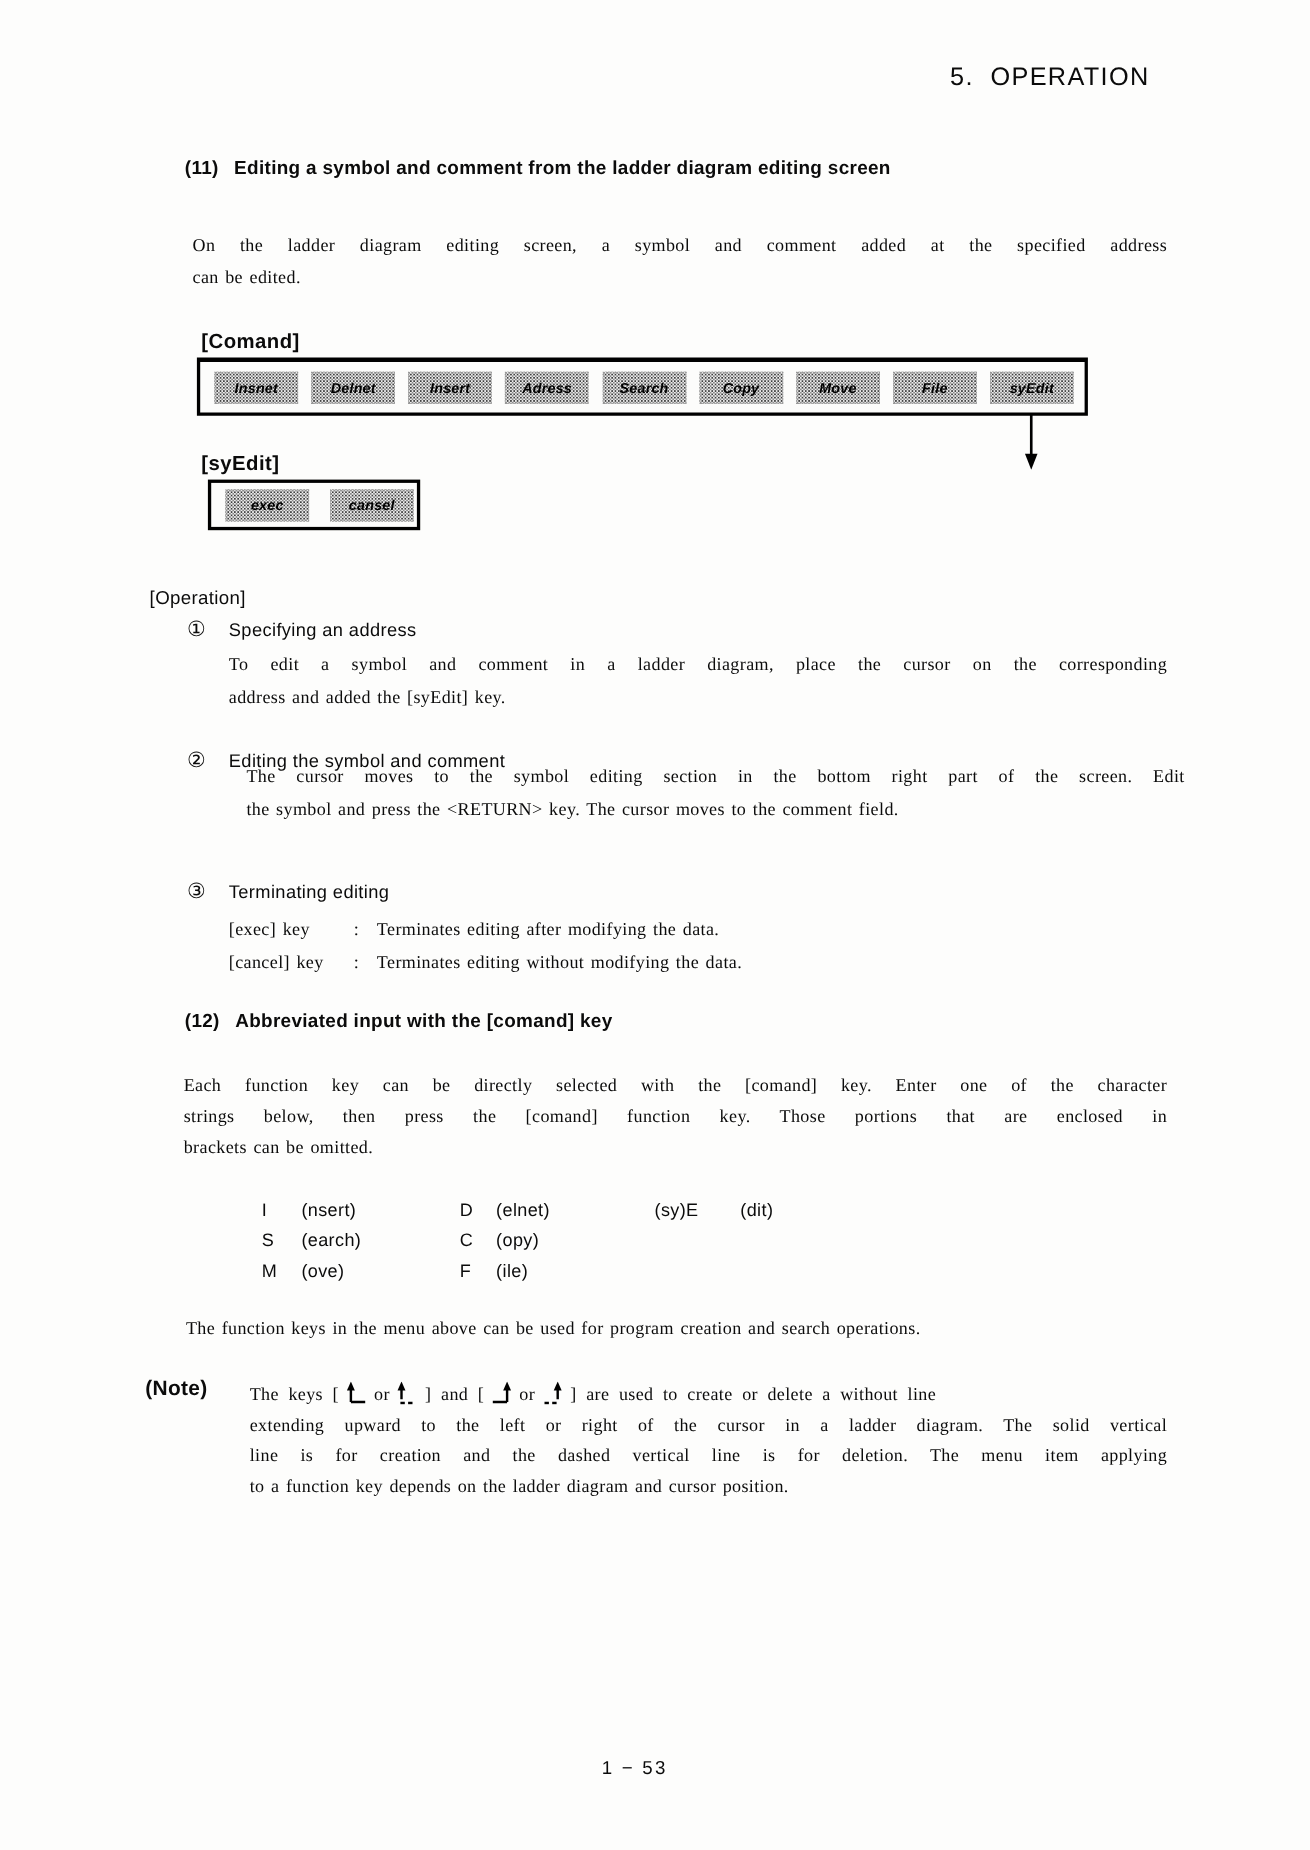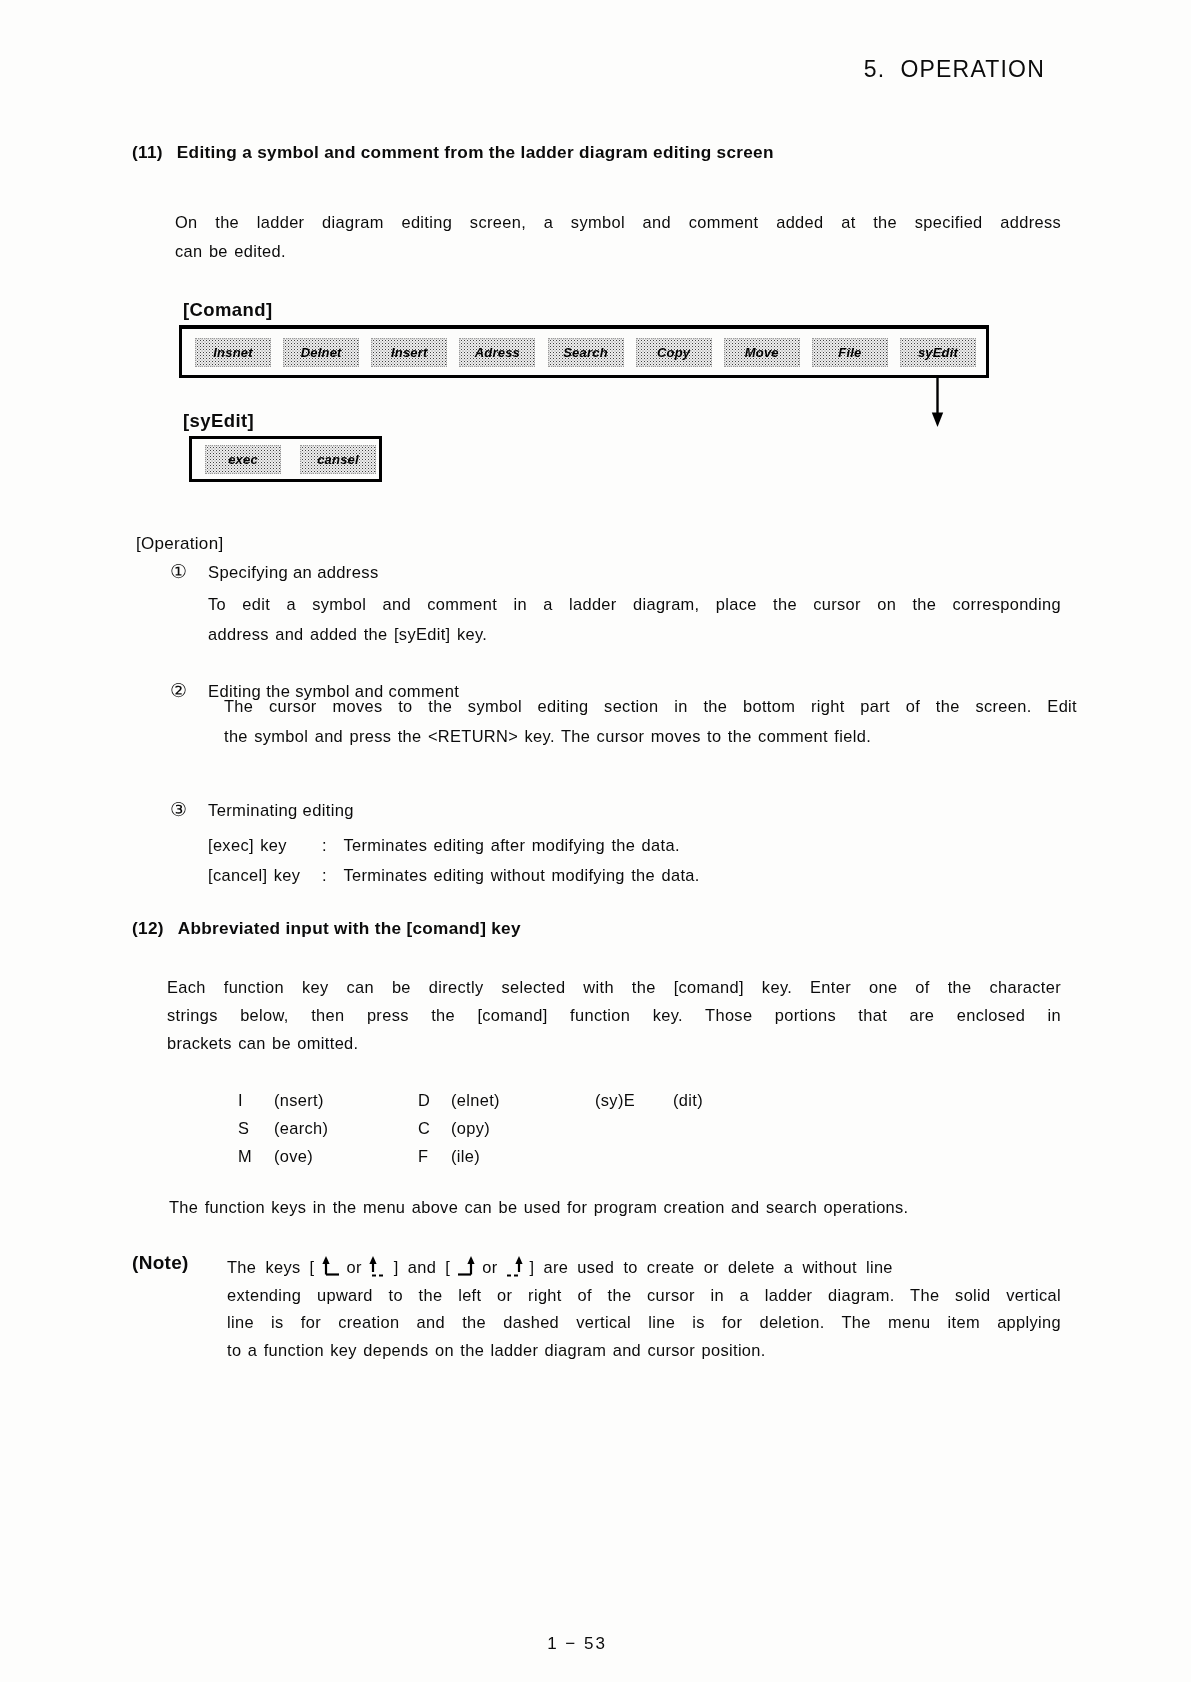--- a/index.html
+++ b/index.html
@@ -5,24 +5,24 @@
   html,body{margin:0;padding:0;background:#d8d8d8;}
   .page{
     position:relative;
     width:1191px;height:1682px;
     background:#fdfdfc;
     font-family:"Liberation Sans",sans-serif;
     color:#0b0b0b;
     overflow:hidden;
   }
   .abs{position:absolute;}
-  .body-text{font-size:16.4px;letter-spacing:.35px;word-spacing:1.5px;color:#0b0b0b;}
+  .body-text{font-size:16.4px;letter-spacing:.35px;word-spacing:1.5px;color:#0b0b0b;font-family:Liberation Serif, serif;}
   .jl{text-align:justify;text-align-last:justify;}
   .page-header{font-size:23px;letter-spacing:1.2px;white-space:pre;font-weight:normal;}
-  .sec-head{display:flex;gap:14px;font-weight:bold;font-size:17.2px;letter-spacing:.3px;}
+  .sec-head{display:flex;gap:14px;font-weight:bold;font-size:17.2px;letter-spacing:.3px;margin-left:36px;}
   .bracket-label{font-weight:bold;font-size:18.5px;letter-spacing:.4px;}
   .plain-label{font-size:17px;letter-spacing:.3px;}
   .menu-box{
     box-sizing:border-box;
     border:3px solid #000;border-top-width:4px;
     display:flex;align-items:center;justify-content:space-between;
     padding:0 10px 0 13px;background:#fcfcfb;
   }
   .dither-btn{
     box-sizing:border-box;
@@ -47,21 +47,21 @@
   .op-item-head{display:flex;align-items:baseline;}
   .op-num{font-size:19px;width:22px;margin-right:16px;flex:0 0 auto;}
   .op-title{font-size:16.6px;letter-spacing:.35px;}
   .key-row{height:30px;line-height:30px;}
   .key-name{display:inline-block;width:97px;}
   .key-colon{display:inline-block;width:26px;text-align:center;}
   .abbrev{display:grid;grid-template-columns:36px 144px 33px 144px 78px 70px;line-height:28px;font-size:16.4px;letter-spacing:.35px;}
   .note-line1{white-space:nowrap;word-spacing:4.2px;}
   .note-line1 .seg{letter-spacing:.35px;}
   .vline-icon{vertical-align:-4px;margin:0 6px;}
-  .page-num{font-size:17px;letter-spacing:2px;text-align:center;margin-top:36px;}
+  .page-num{font-size:17px;letter-spacing:2px;text-align:center;}
 </style>
 </head>
 <body>
 
 <div class="page">
 
   <div class="abs page-header" style="top:56px;right:146px;">5.  OPERATION</div>
 
   <div class="abs sec-head" style="left:132px;top:142px;">
     <span>(11)</span>

